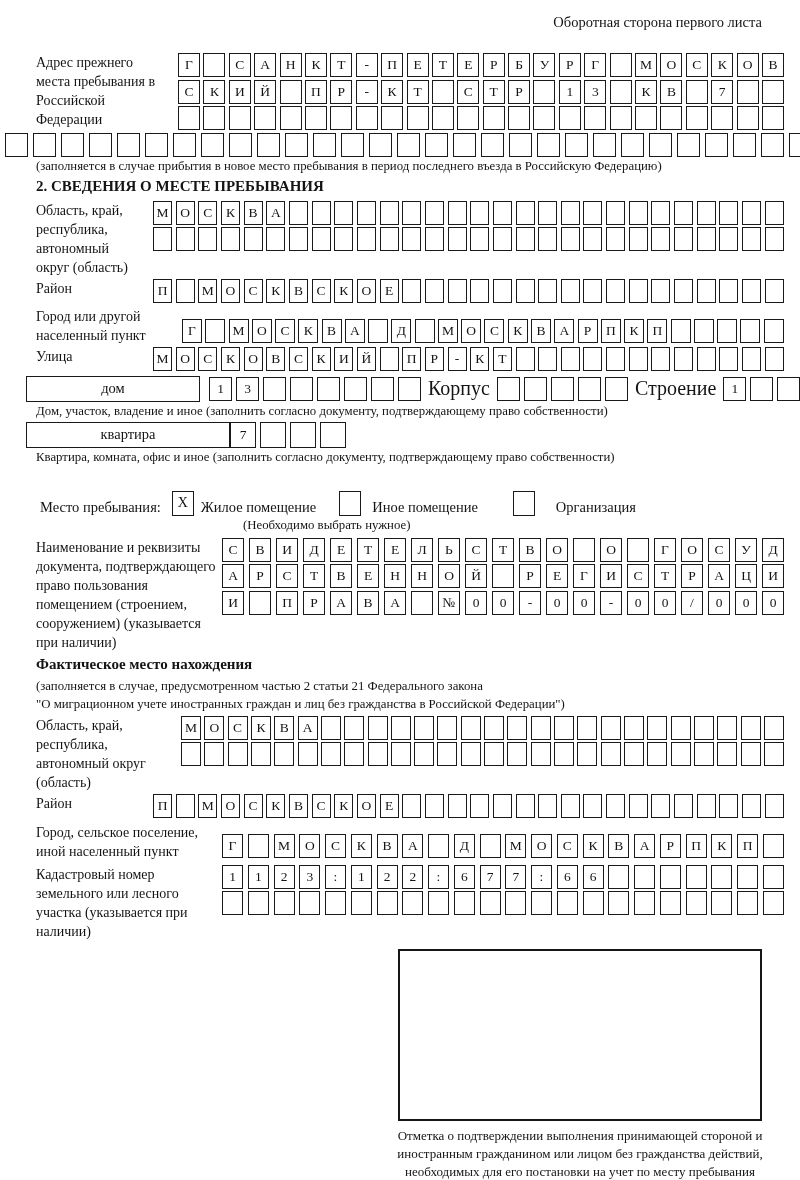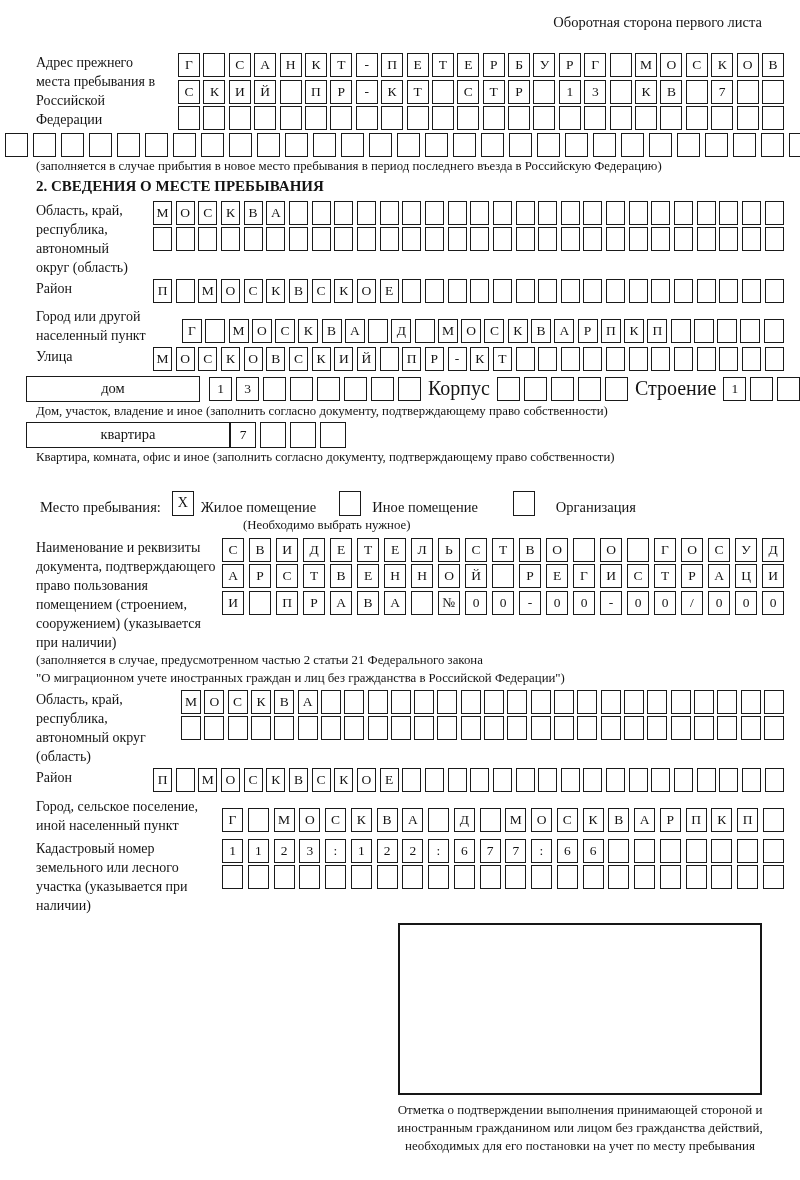--- a/index.html
+++ b/index.html
@@ -470,20 +470,21 @@
           <span class="cell">0</span>
           <span class="cell">0</span>
           <span class="cell">/</span>
           <span class="cell">0</span>
           <span class="cell">0</span>
           <span class="cell">0</span>
         </div>
     </div>
   </div>
 
+  <div class="sect-title">Фактическое место нахождения</div>
   <div class="cnote">(заполняется в случае, предусмотренном частью 2 статьи 21 Федерального закона</div>
   <div class="cnote">"О миграционном учете иностранных граждан и лиц без гражданства в Российской Федерации")</div>
 
   <div class="row mt4">
     <div class="lbl w145">Область, край, республика, автономный округ (область)</div>
     <div class="gridcol">
       <div class="cells c20">
           <span class="cell">М</span>
           <span class="cell">О</span>
           <span class="cell">С</span>

